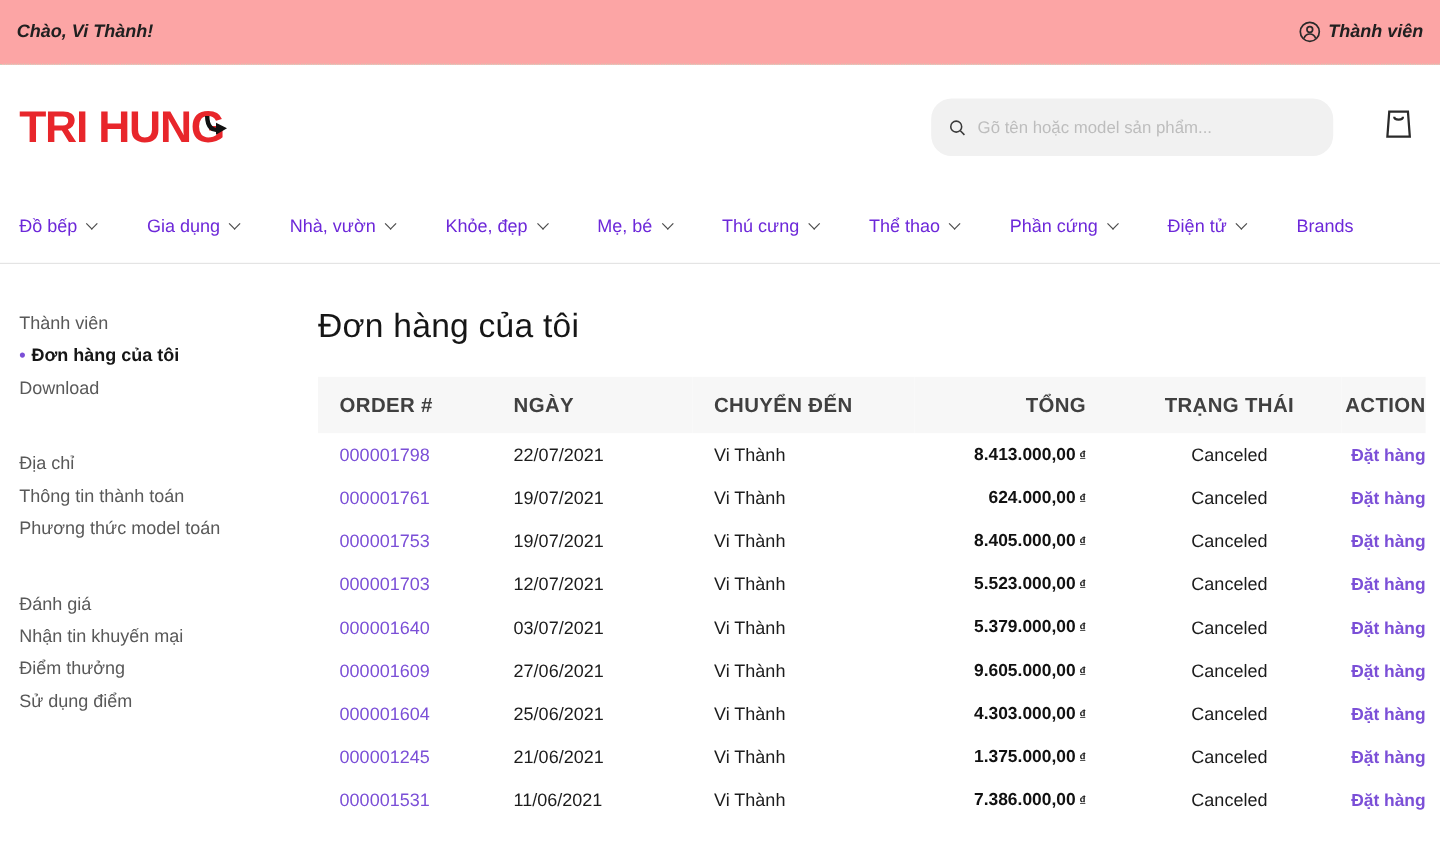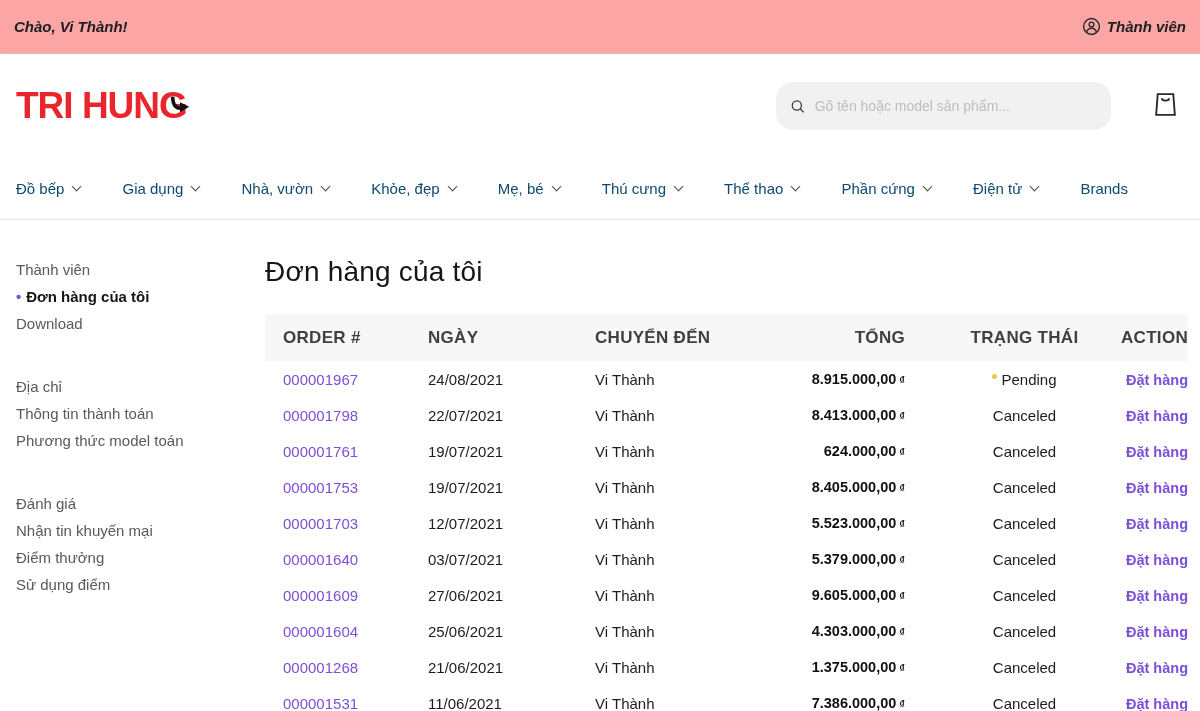--- a/index.html
+++ b/index.html
@@ -22,21 +22,21 @@
   .search { margin-left:auto; width:335px; height:48px; background:#f1f1f1;
     border-radius:17px; display:flex; align-items:center; padding:0 14px; gap:9px; }
   .search input { border:none; outline:none; background:transparent; width:100%;
     font-size:14px; color:#444; font-family:"Liberation Sans",sans-serif; }
   .search input::placeholder { color:#bdbdbd; }
   .cart { margin-left:42px; margin-right:4px; cursor:pointer; }
 
   
   .nav { height:62px; display:flex; align-items:center; justify-content:space-between;
     padding:0 72px 0 16px; border-bottom:1px solid #e4e4e4; }
-  .nav-item { font-size:15px; font-weight:500; color:#0c4a6e; display:flex;
+  .nav-item { font-size:15px; font-weight:500; color:#6d28d9; display:flex;
     align-items:center; cursor:pointer; white-space:nowrap; }
   .chev { width:7px; height:7px; border-right:1.8px solid #4a4a4a;
     border-bottom:1.8px solid #4a4a4a; transform:rotate(45deg); display:inline-block;
     margin-left:9px; margin-bottom:4px; }
 
   
   .content { display:flex; padding:36px 0 0 16px; }
   .sidebar { width:249px; flex:0 0 249px; }
   .side-group { margin-bottom:36px; }
   .side-item { font-size:15px; color:#595959; line-height:27px; cursor:pointer;
@@ -230,28 +230,20 @@
           <th class="c1">ORDER #</th>
           <th class="c2">NGÀY</th>
           <th class="c3">CHUYỂN ĐẾN</th>
           <th class="c4">TỔNG</th>
           <th class="c5">TRẠNG THÁI</th>
           <th class="c6">ACTION</th>
         </tr>
       </thead>
       <tbody>
 
-          <tr>
-            <td class="c1"><a class="order-link">000001967</a></td>
-            <td class="c2">24/08/2021</td>
-            <td class="c3">Vi Thành</td>
-            <td class="c4"><span>8.915.000,00</span><span class="dong">₫</span></td>
-            <td class="c5"><span class="status-dot"></span><span>Pending</span></td>
-            <td class="c6"><a class="action-link">Đặt hàng</a></td>
-          </tr>
 
           <tr>
             <td class="c1"><a class="order-link">000001798</a></td>
             <td class="c2">22/07/2021</td>
             <td class="c3">Vi Thành</td>
             <td class="c4"><span>8.413.000,00</span><span class="dong">₫</span></td>
             <td class="c5"><span>Canceled</span></td>
             <td class="c6"><a class="action-link">Đặt hàng</a></td>
           </tr>
 
@@ -303,21 +295,21 @@
           <tr>
             <td class="c1"><a class="order-link">000001604</a></td>
             <td class="c2">25/06/2021</td>
             <td class="c3">Vi Thành</td>
             <td class="c4"><span>4.303.000,00</span><span class="dong">₫</span></td>
             <td class="c5"><span>Canceled</span></td>
             <td class="c6"><a class="action-link">Đặt hàng</a></td>
           </tr>
 
           <tr>
-            <td class="c1"><a class="order-link">000001268</a></td>
+            <td class="c1"><a class="order-link">000001245</a></td>
             <td class="c2">21/06/2021</td>
             <td class="c3">Vi Thành</td>
             <td class="c4"><span>1.375.000,00</span><span class="dong">₫</span></td>
             <td class="c5"><span>Canceled</span></td>
             <td class="c6"><a class="action-link">Đặt hàng</a></td>
           </tr>
 
           <tr>
             <td class="c1"><a class="order-link">000001531</a></td>
             <td class="c2">11/06/2021</td>

